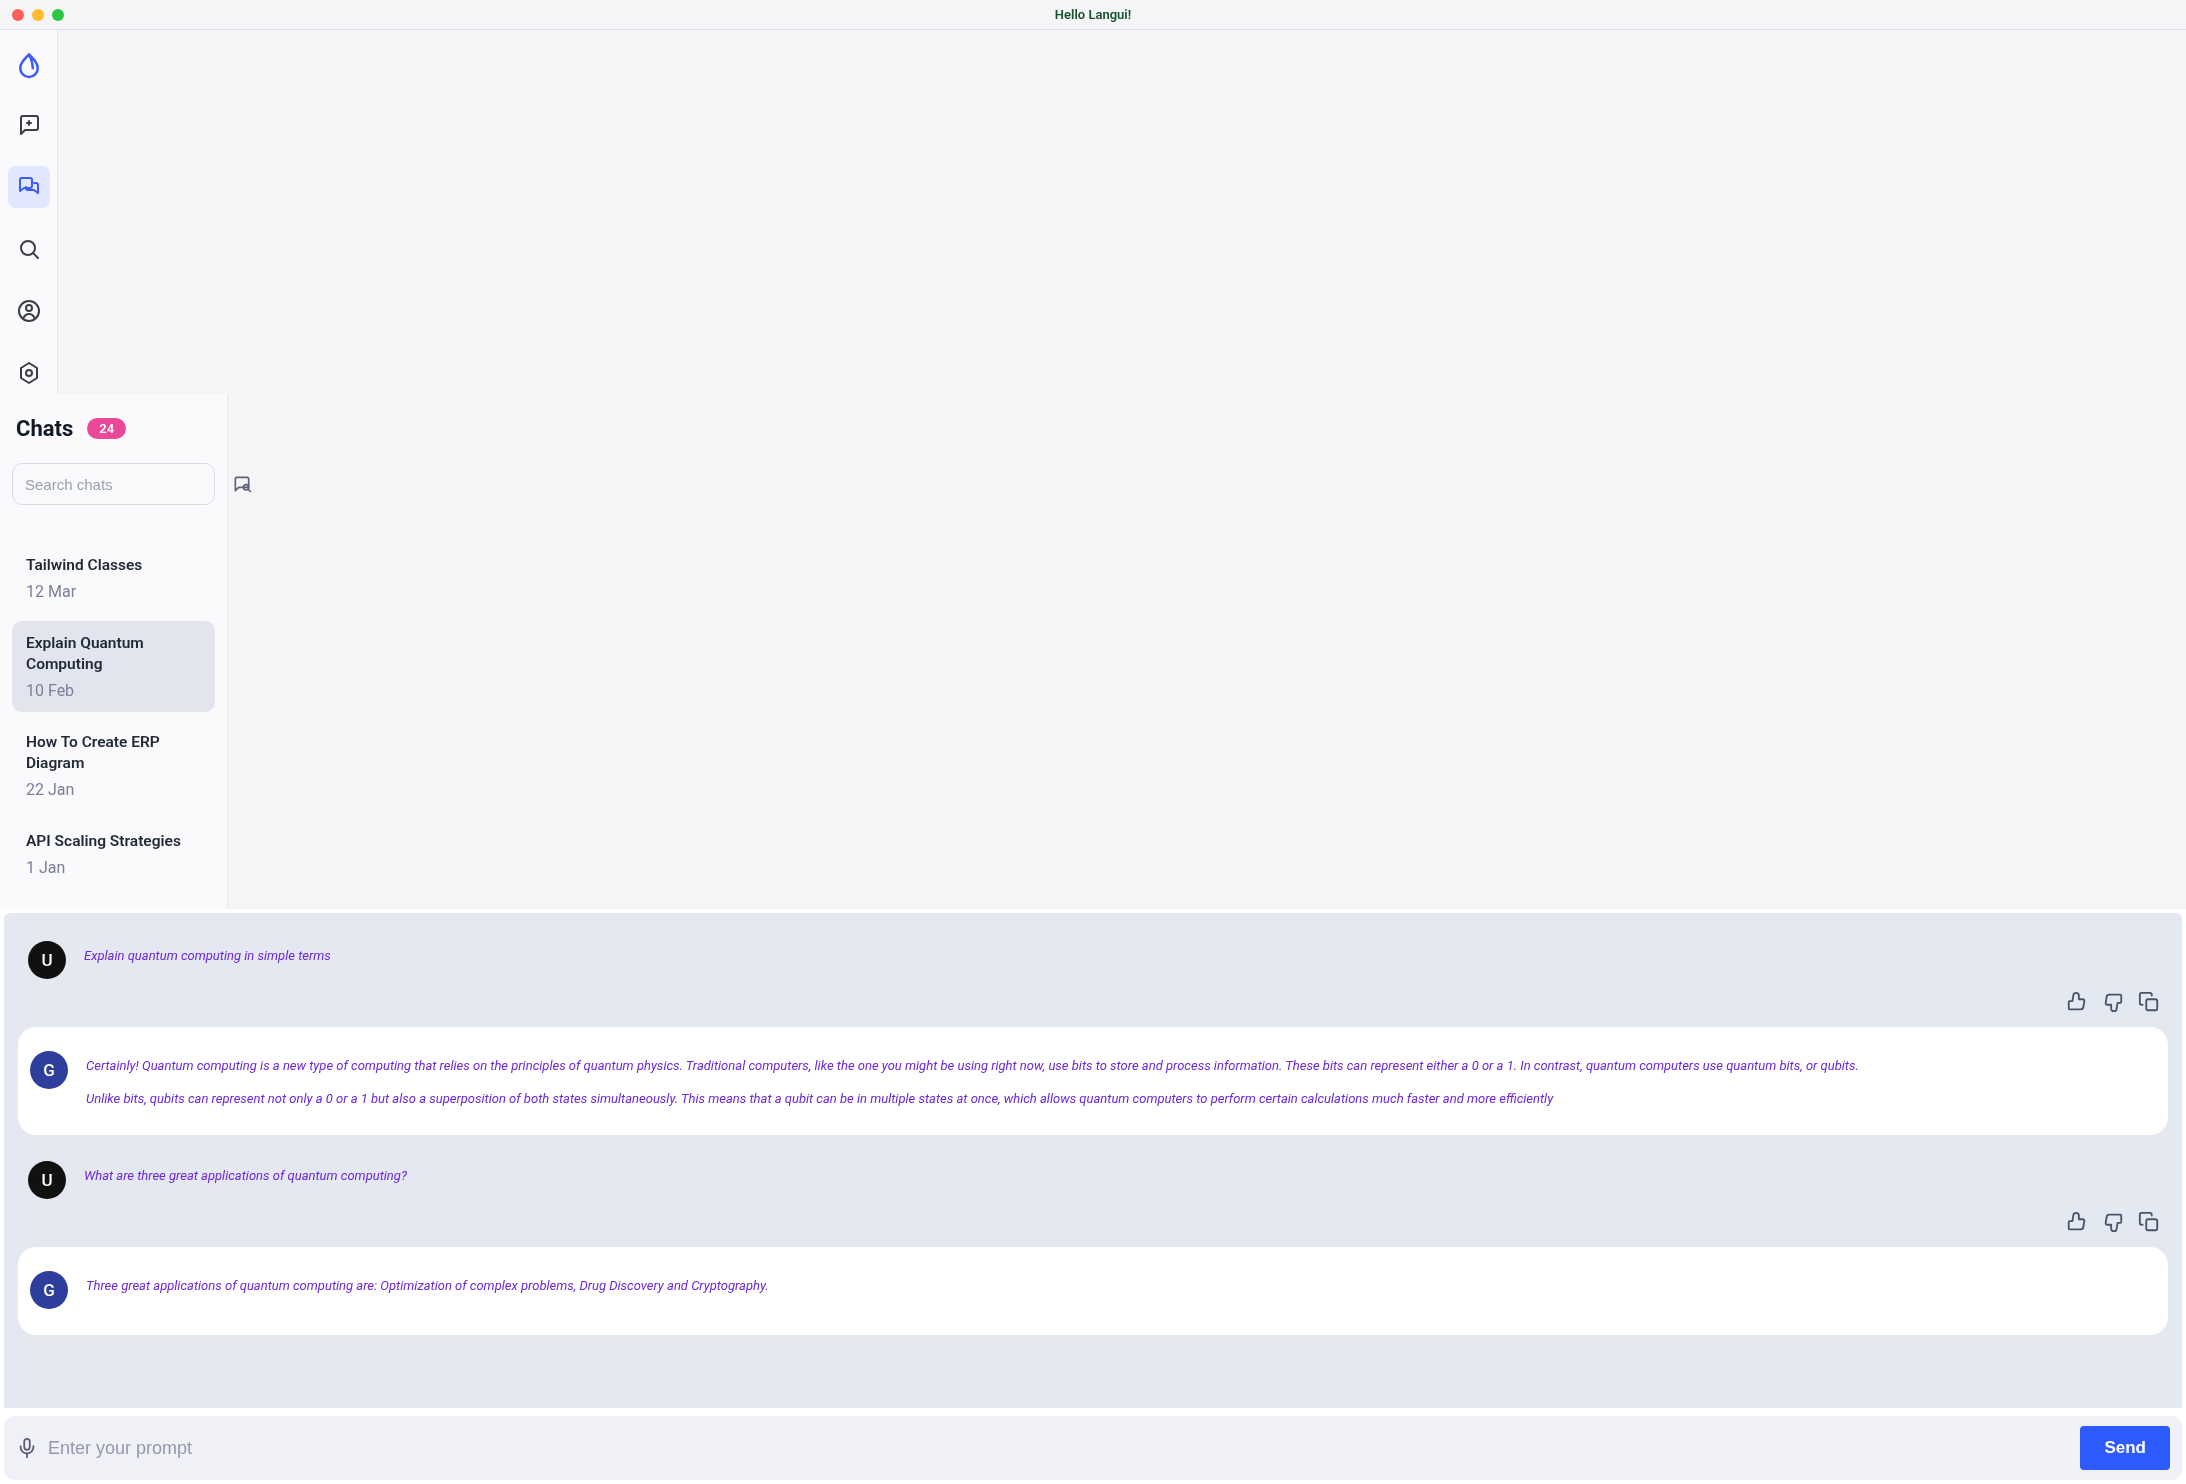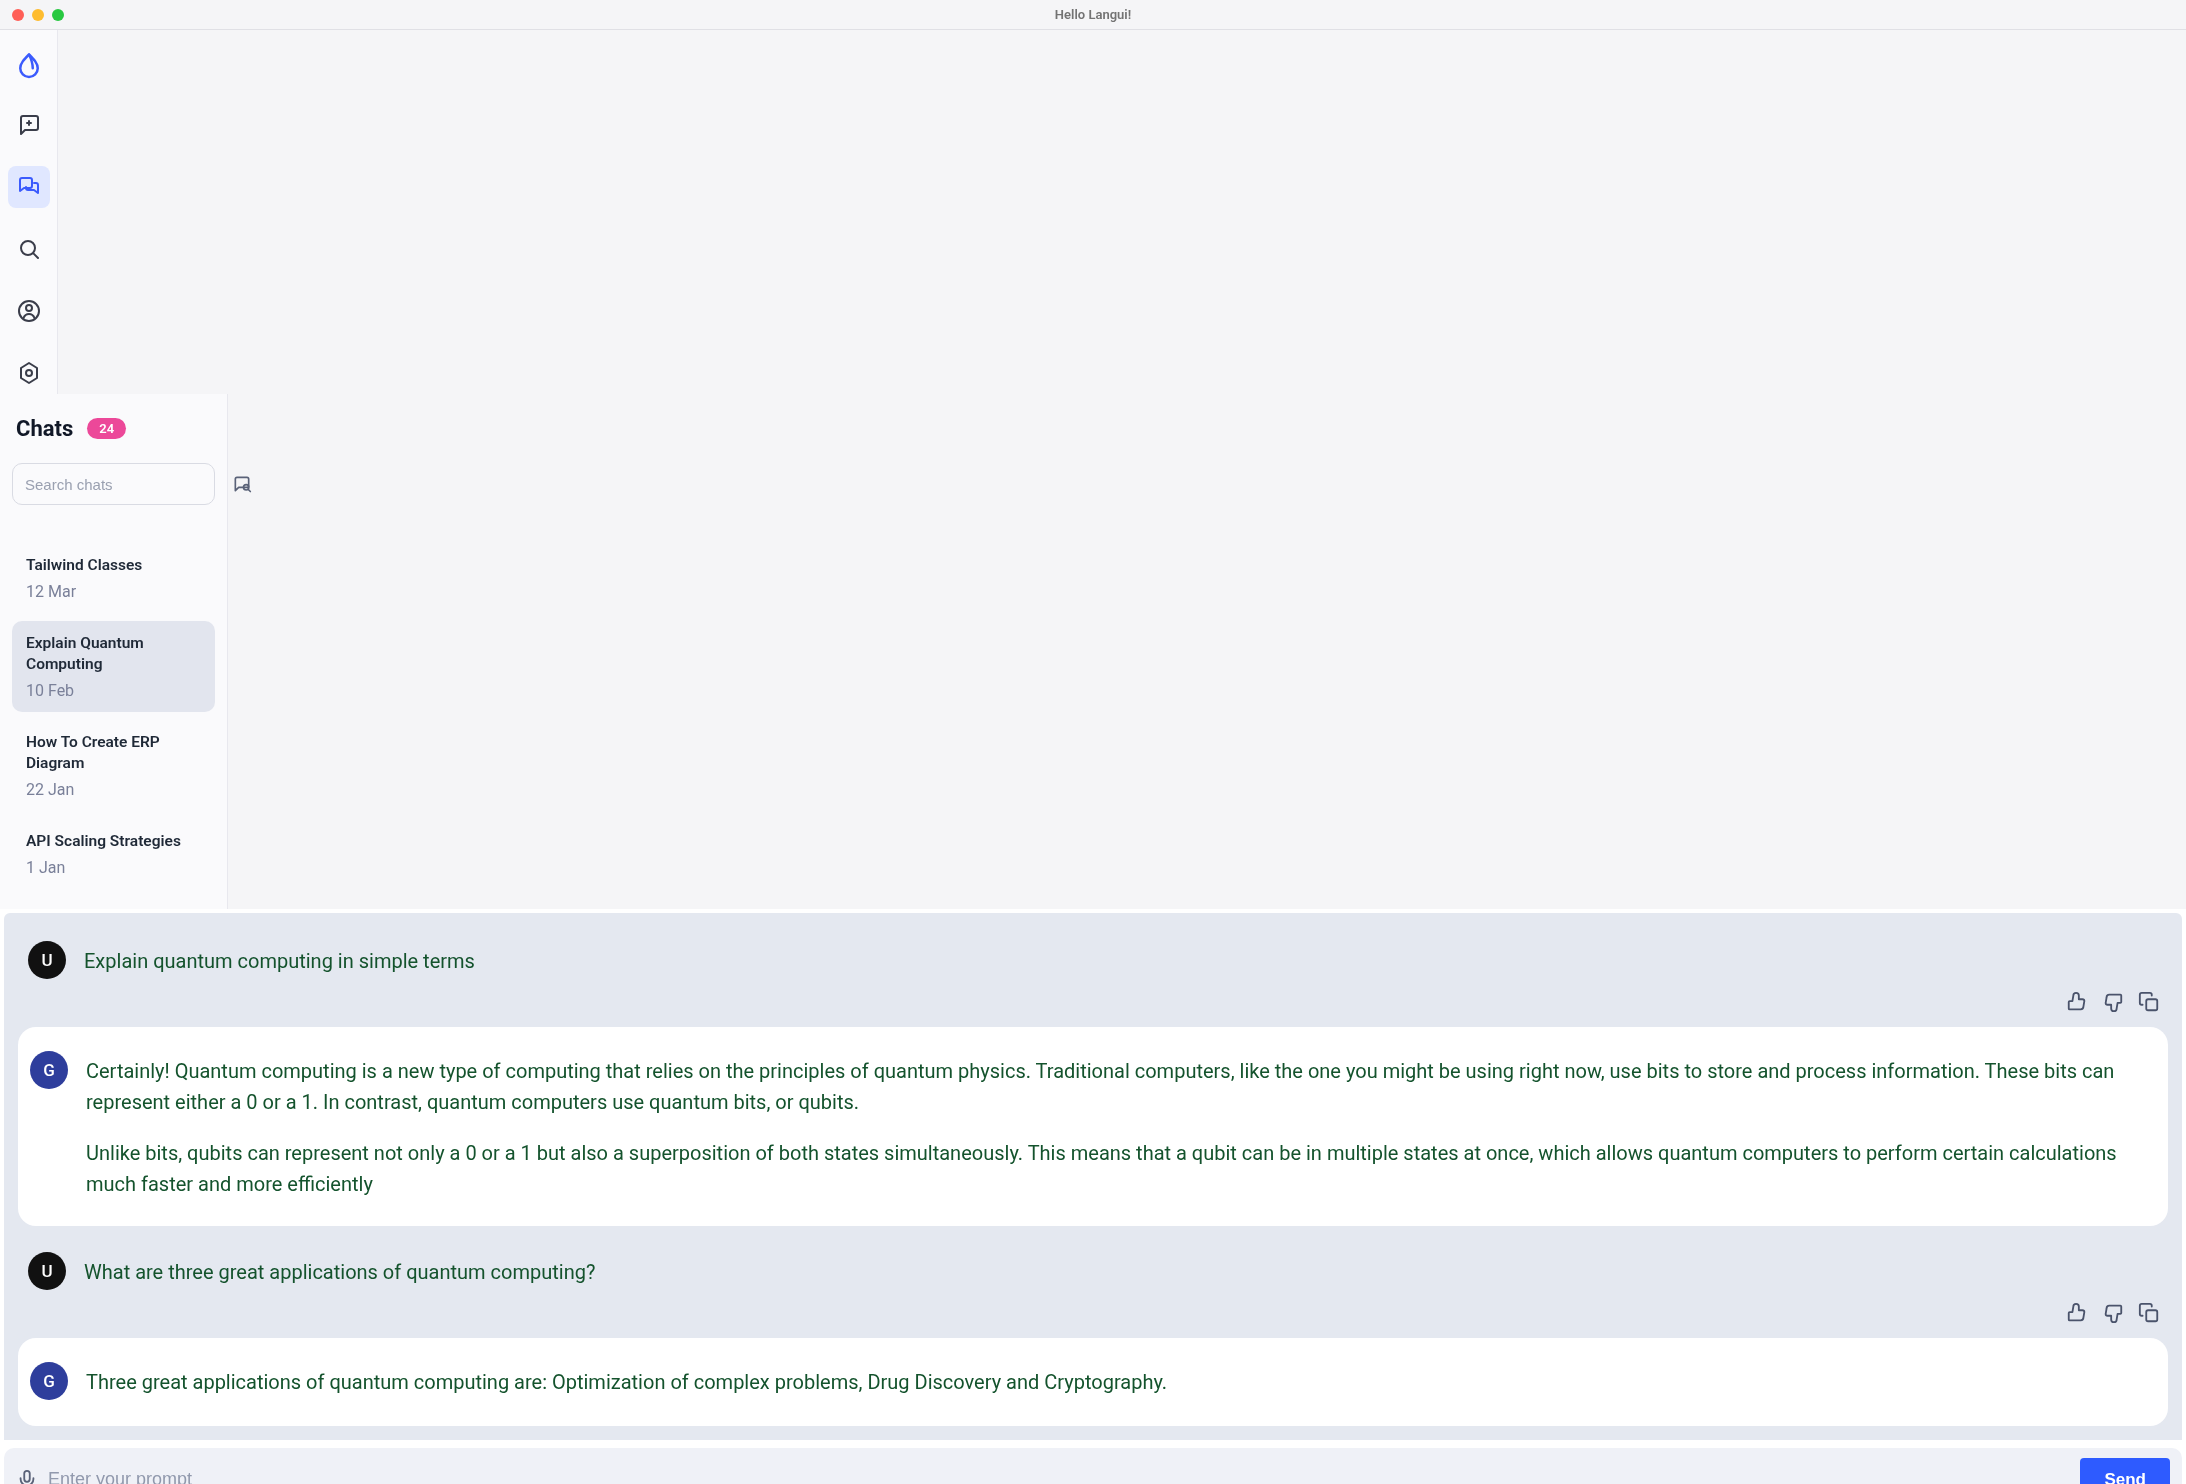--- a/index.html
+++ b/index.html
@@ -18,21 +18,21 @@
       padding: 0 12px;
       position: relative;
     }
     .traffic-lights { display: flex; gap: 8px; }
     .traffic-light { width: 12px; height: 12px; border-radius: 50%; }
     .tl-close { background: #ff5f57; }
     .tl-min { background: #febc2e; }
     .tl-max { background: #28c840; }
     .title-text {
       position: absolute; left: 50%; transform: translateX(-50%);
-      font-size: 13px; font-weight: 600; color: #737373;
+      font-size: 13px; font-weight: 600; color: #14532d;
     }
     .app {
       display: flex;
       height: calc(100vh - 30px);
       flex-direction: column;
     }
     .rail {
       width: 58px;
       border-right: 1px solid #e8e8ee;
       background: #fafafc;
@@ -83,21 +83,21 @@
     }
     .msg-block { position:relative; }
     .msg-row { display:flex; gap:18px; align-items:flex-start; padding: 8px 14px 8px 10px; }
     .avatar {
       width:38px; height:38px; border-radius:50%;
       display:flex; align-items:center; justify-content:center;
       font-weight:500; color:#fff; font-size:17px; flex:0 0 38px;
     }
     .av-user { background:#111; }
     .av-bot { background:#2e3e9c; }
-    .msg-text { font-size:20px; color:#14532d; line-height:1.55; padding-top:5px;}
+    .msg-text { font-size:13px; color:#6d28d9; line-height:1.55; padding-top:5px;font-style:italic;}
     .bot-card { background:#fff; border-radius:18px; padding:24px 28px 26px 12px; }
     .bot-card .msg-row{ padding:0;}
     .actions {
       position:absolute; bottom:-4px; right:8px; display:flex; gap:14px;
       color:#4a536b;
     }
     .actions .ab { width:22px; height:22px; cursor:pointer; }
     .composer {
       display:flex; align-items:center; gap:10px;
       background:#eff1f7; margin:8px 4px 4px 4px; border-radius:10px;

